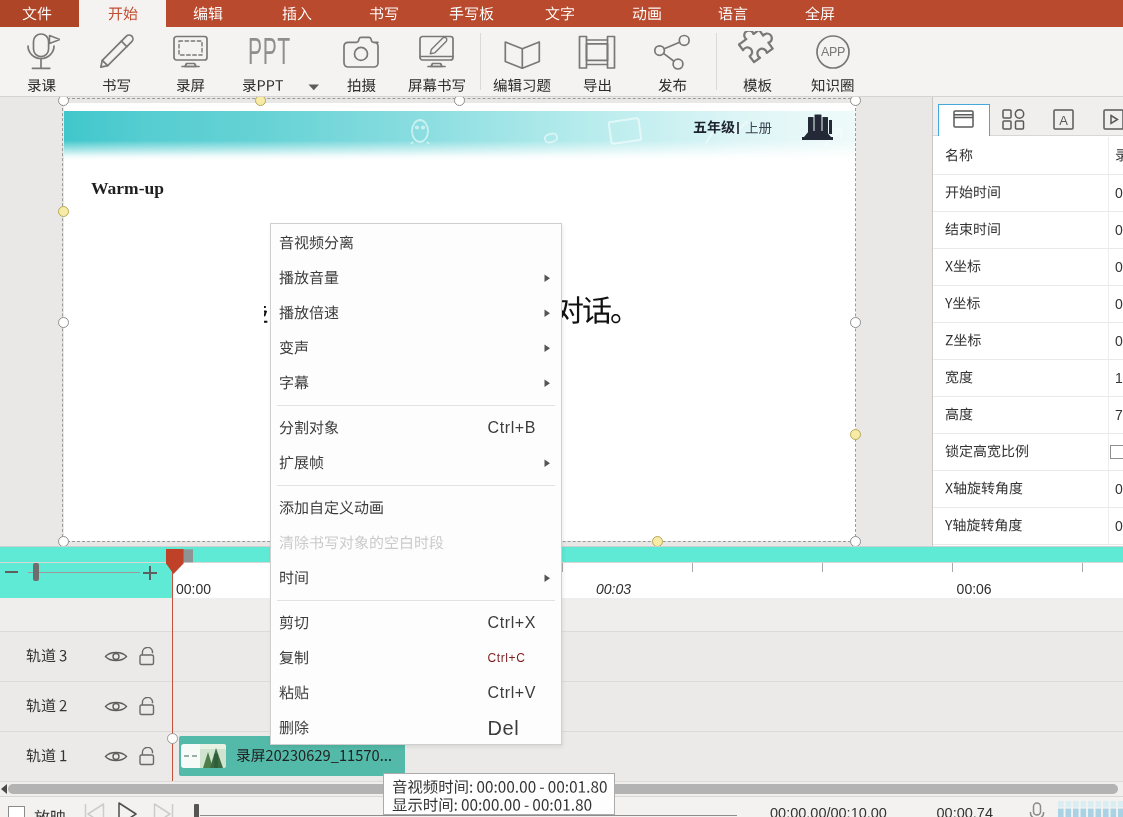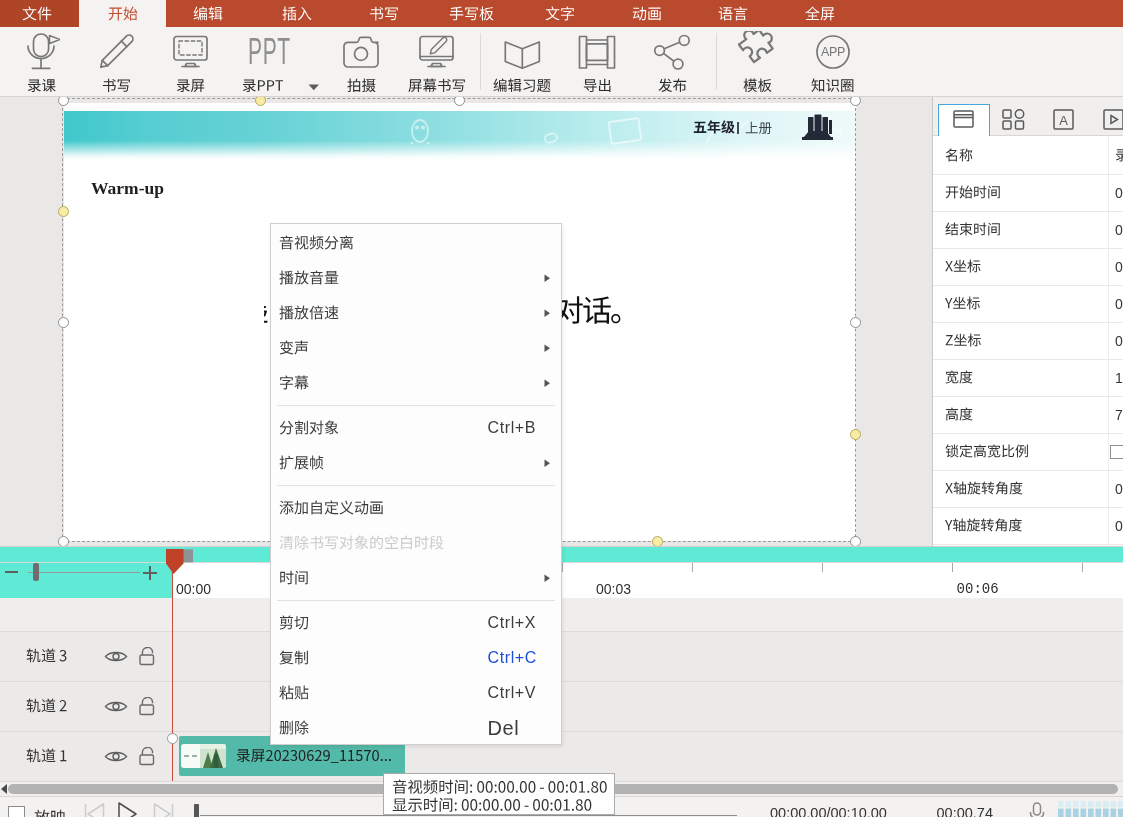--- a/index.html
+++ b/index.html
@@ -367,22 +367,22 @@
 <div class="abs" style="left:172px;top:16px;width:951px;height:35px;background:#fff"></div>
 <div class="abs" style="left:171.5px;top:16px;width:1px;height:9px;background:#a9a9a9"></div>
 <div class="abs" style="left:301.6px;top:16px;width:1px;height:9px;background:#a9a9a9"></div>
 <div class="abs" style="left:431.7px;top:16px;width:1px;height:9px;background:#a9a9a9"></div>
 <div class="abs" style="left:561.8px;top:16px;width:1px;height:9px;background:#a9a9a9"></div>
 <div class="abs" style="left:691.9px;top:16px;width:1px;height:9px;background:#a9a9a9"></div>
 <div class="abs" style="left:822.0px;top:16px;width:1px;height:9px;background:#a9a9a9"></div>
 <div class="abs" style="left:952.1px;top:16px;width:1px;height:9px;background:#a9a9a9"></div>
 <div class="abs" style="left:1082.2px;top:16px;width:1px;height:9px;background:#a9a9a9"></div>
 <div style="position:absolute;left:176.0px;top:42.3px;transform:translateY(-50%);font-family:'Liberation Sans',sans-serif;font-size:14px;font-weight:400;color:#2e2e2e;white-space:nowrap;">00:00</div>
-<div style="position:absolute;left:596px;top:42.3px;transform:translateY(-50%);font-family:'Liberation Sans',sans-serif;font-size:14px;font-weight:400;color:#2e2e2e;white-space:nowrap;">00:03</div>
-<div style="position:absolute;left:956.5999999999999px;top:42.3px;transform:translateY(-50%);font-family:Liberation Mono, monospace;font-size:14px;font-weight:400;color:#2e2e2e;white-space:nowrap;text-align:right;">00:06</div>
+<div style="position:absolute;left:596px;top:42.3px;transform:translateY(-50%);font-family:'Liberation Sans',sans-serif;font-size:14px;font-weight:400;color:#2e2e2e;white-space:nowrap;font-style:italic;">00:03</div>
+<div style="position:absolute;left:956.5999999999999px;top:42.3px;transform:translateY(-50%);font-family:Liberation Sans, sans-serif;font-size:14px;font-weight:400;color:#2e2e2e;white-space:nowrap;text-align:right;">00:06</div>
 <div class="abs" style="left:5px;top:24px;width:13px;height:2px;background:#5f5f5f"></div>
 <div class="abs" style="left:28px;top:24.5px;width:112px;height:1px;background:#9a9a9a"></div>
 <div class="abs" style="left:32.5px;top:16px;width:6px;height:18px;background:#6e6e6e;border-radius:2px"></div>
 <div class="abs" style="left:142.5px;top:24.6px;width:14px;height:2px;background:#5f5f5f"></div>
 <div class="abs" style="left:148.5px;top:18.6px;width:2px;height:14px;background:#5f5f5f"></div>
 <div class="abs" style="left:0;top:51px;width:1123px;height:183px;background:#f0eeed"></div>
 <div class="abs" style="left:0;top:84px;width:1123px;height:50px;background:#eceae9;border-top:1px solid #dddbd9"></div>
 <div style="position:absolute;left:26.0px;top:101.3px;line-height:0;"><svg width="41.3" height="18.1" viewBox="0 0 41.3 18.1" fill="#333">
         <use href="#g77" transform="translate(0 13.2) scale(0.0750)"></use>
         <use href="#g78" transform="translate(15 13.2) scale(0.0750)"></use>
@@ -653,21 +653,21 @@
 <div class="abs" style="left:6px;top:376.0px;width:278px;height:1px;background:#e2e2e2"></div>
 <div style="position:absolute;left:8.0px;top:391.3px;line-height:0;"><svg width="30.0" height="18.1" viewBox="0 0 30.0 18.1" fill="#3c3c3c">
         <use href="#g112" transform="translate(0 13.2) scale(0.0750)"></use>
         <use href="#g113" transform="translate(15 13.2) scale(0.0750)"></use>
       </svg></div>
 <div style="position:absolute;left:216.5px;top:399.0px;transform:translateY(-50%);font-family:'Liberation Sans',sans-serif;font-size:16px;font-weight:400;color:#3c3c3c;white-space:nowrap;letter-spacing:0.6px;">Ctrl+X</div>
 <div style="position:absolute;left:8.0px;top:426.3px;line-height:0;"><svg width="30.0" height="18.1" viewBox="0 0 30.0 18.1" fill="#3c3c3c">
         <use href="#g114" transform="translate(0 13.2) scale(0.0750)"></use>
         <use href="#g115" transform="translate(15 13.2) scale(0.0750)"></use>
       </svg></div>
-<div style="position:absolute;left:216.5px;top:434.0px;transform:translateY(-50%);font-family:'Liberation Sans',sans-serif;font-size:16px;font-weight:400;color:#1d4ed8;white-space:nowrap;letter-spacing:0.6px;">Ctrl+C</div>
+<div style="position:absolute;left:216.5px;top:434.0px;transform:translateY(-50%);font-family:'Liberation Sans',sans-serif;font-size:12px;font-weight:400;color:#7f1d1d;white-space:nowrap;letter-spacing:0.6px;">Ctrl+C</div>
 <div style="position:absolute;left:8.0px;top:461.3px;line-height:0;"><svg width="30.0" height="18.1" viewBox="0 0 30.0 18.1" fill="#3c3c3c">
         <use href="#g116" transform="translate(0 13.2) scale(0.0750)"></use>
         <use href="#g117" transform="translate(15 13.2) scale(0.0750)"></use>
       </svg></div>
 <div style="position:absolute;left:216.5px;top:469.0px;transform:translateY(-50%);font-family:'Liberation Sans',sans-serif;font-size:16px;font-weight:400;color:#3c3c3c;white-space:nowrap;letter-spacing:0.6px;">Ctrl+V</div>
 <div style="position:absolute;left:8.0px;top:496.3px;line-height:0;"><svg width="30.0" height="18.1" viewBox="0 0 30.0 18.1" fill="#3c3c3c">
         <use href="#g118" transform="translate(0 13.2) scale(0.0750)"></use>
         <use href="#g107" transform="translate(15 13.2) scale(0.0750)"></use>
       </svg></div>
 <div style="position:absolute;left:216.5px;top:504.0px;transform:translateY(-50%);font-family:'Liberation Sans',sans-serif;font-size:20px;font-weight:400;color:#3c3c3c;white-space:nowrap;letter-spacing:0.6px;">Del</div>

